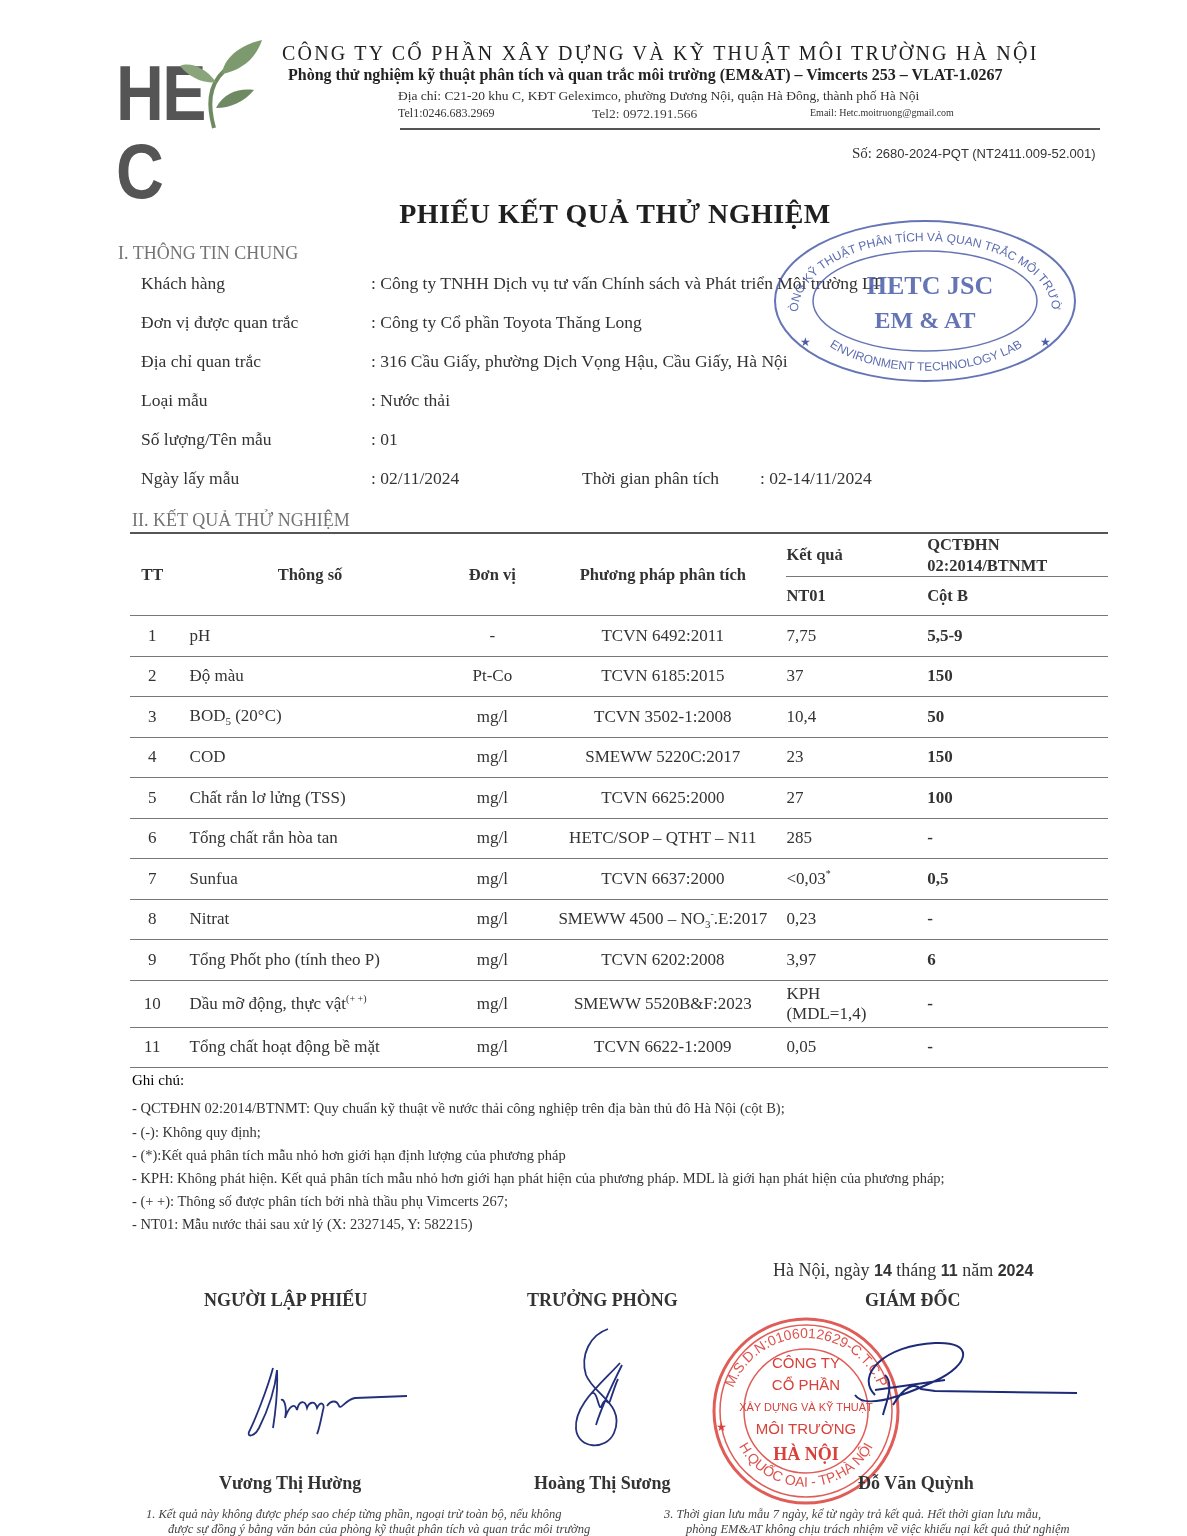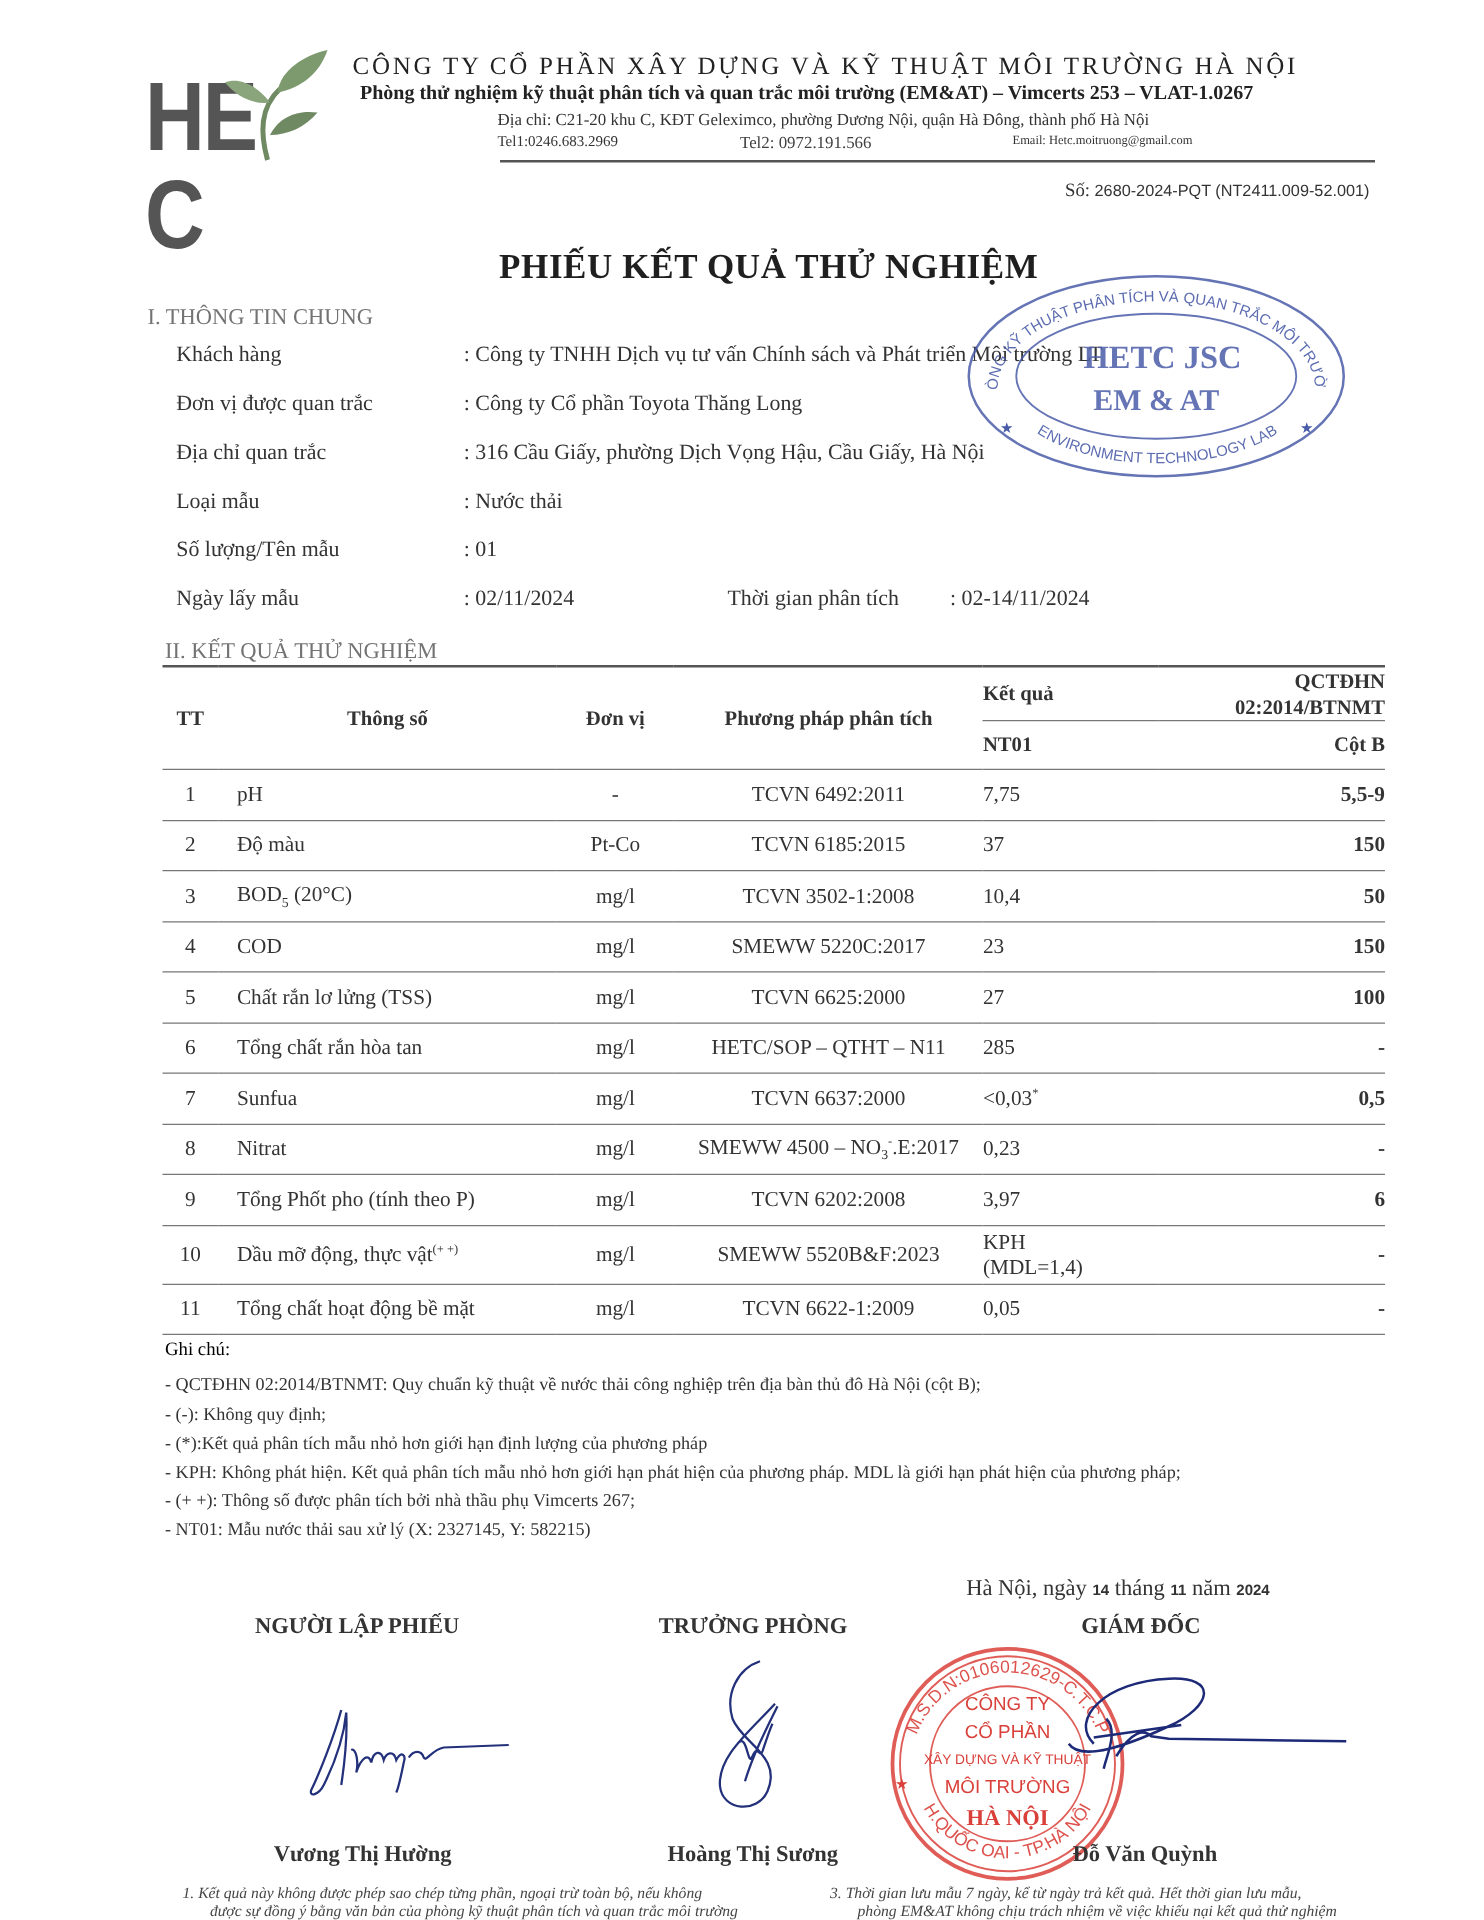--- a/index.html
+++ b/index.html
@@ -30,30 +30,30 @@
   #results-table{left:130px;top:532px;width:978px;border-collapse:collapse;font-size:17px;color:#333;}
   #results-table th{font-weight:bold;font-size:16.5px;padding:0;height:40px;}
   #results-table td{padding:0;height:39.5px;}
   .rule-top{border-top:2px solid #555;}
   .rule{border-bottom:1.5px solid #777;}
   .c-tt{width:45px;text-align:center;}
   .c-name{width:260px;text-align:left;padding-left:15px!important;}
   .c-unit{width:95px;text-align:center;}
   .c-method{width:250px;text-align:center;}
   .c-result{width:142px;text-align:left;}
-  .c-limit{width:182px;text-align:right;}
+  .c-limit{width:182px;text-align:left;}
   .bold{font-weight:bold;}
   sup{font-size:10px;}
   sub{font-size:11px;}
   
   #notes-title{left:132px;top:1072px;font-size:15px;color:#000000;}
   .note{left:132px;font-size:14.5px;color:#333;white-space:nowrap;}
   
   #sign-date{left:773px;top:1260px;font-size:18px;color:#333;}
-  #sign-date b{font-family:"Liberation Sans",sans-serif;font-size:12px;}
+  #sign-date b{font-family:"Liberation Sans",sans-serif;font-size:16px;}
   .sig-title{top:1290px;font-size:18px;font-weight:bold;color:#333;}
   .sig-name{top:1473px;font-size:18px;font-weight:bold;color:#333;}
   .footnote{top:1507px;font-size:12.5px;font-style:italic;color:#444;white-space:nowrap;line-height:15px;}
   svg{overflow:visible;}
 </style>
 </head>
 <body>
 
 <div id="logo" class="abs">
   <div class="letters">HE C</div>

